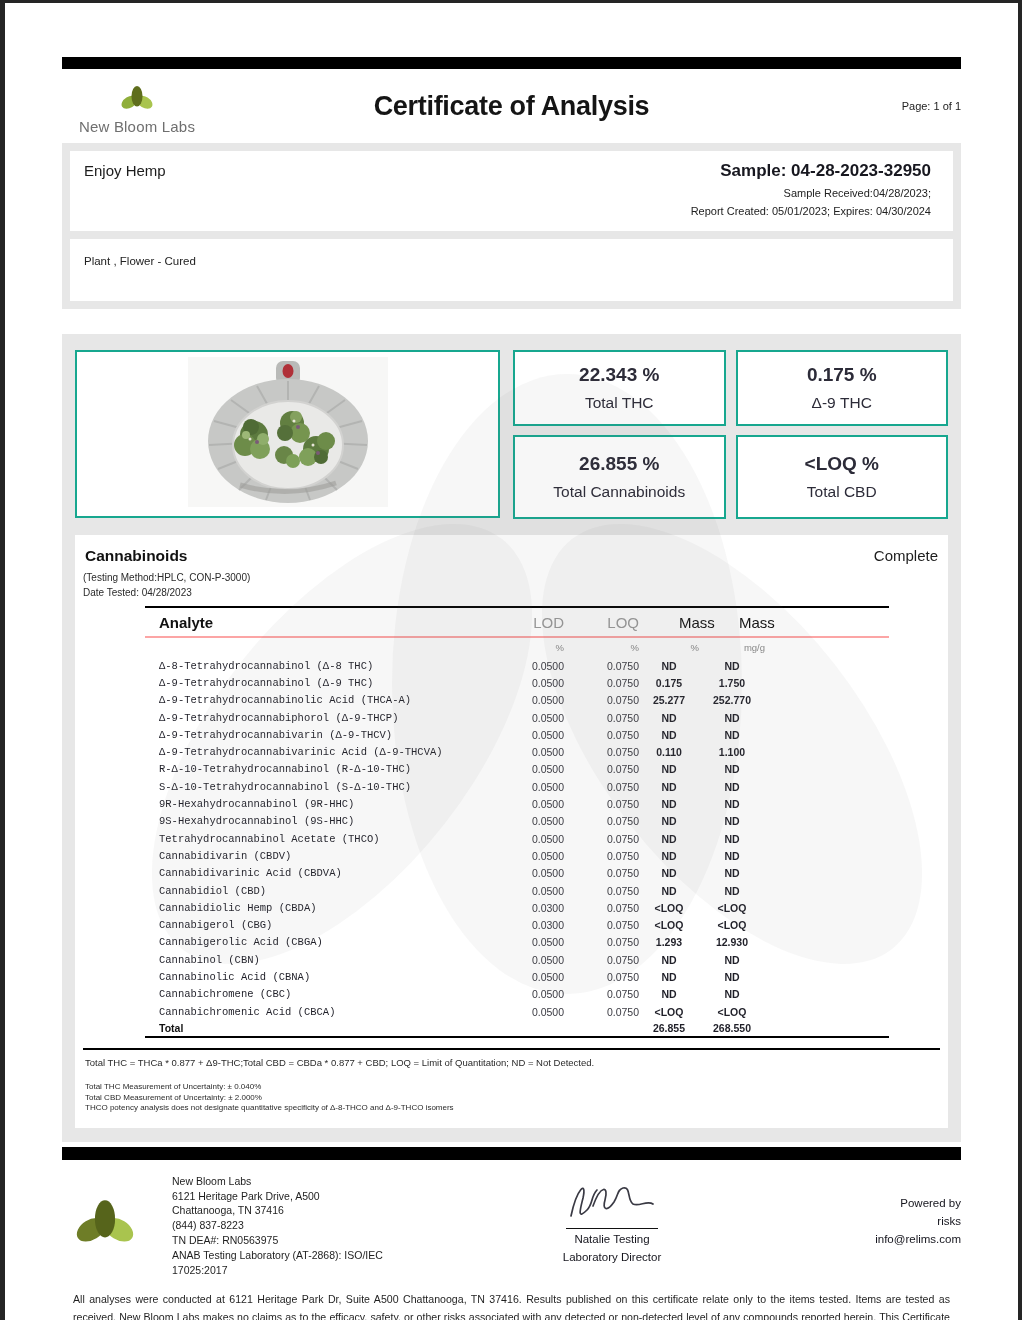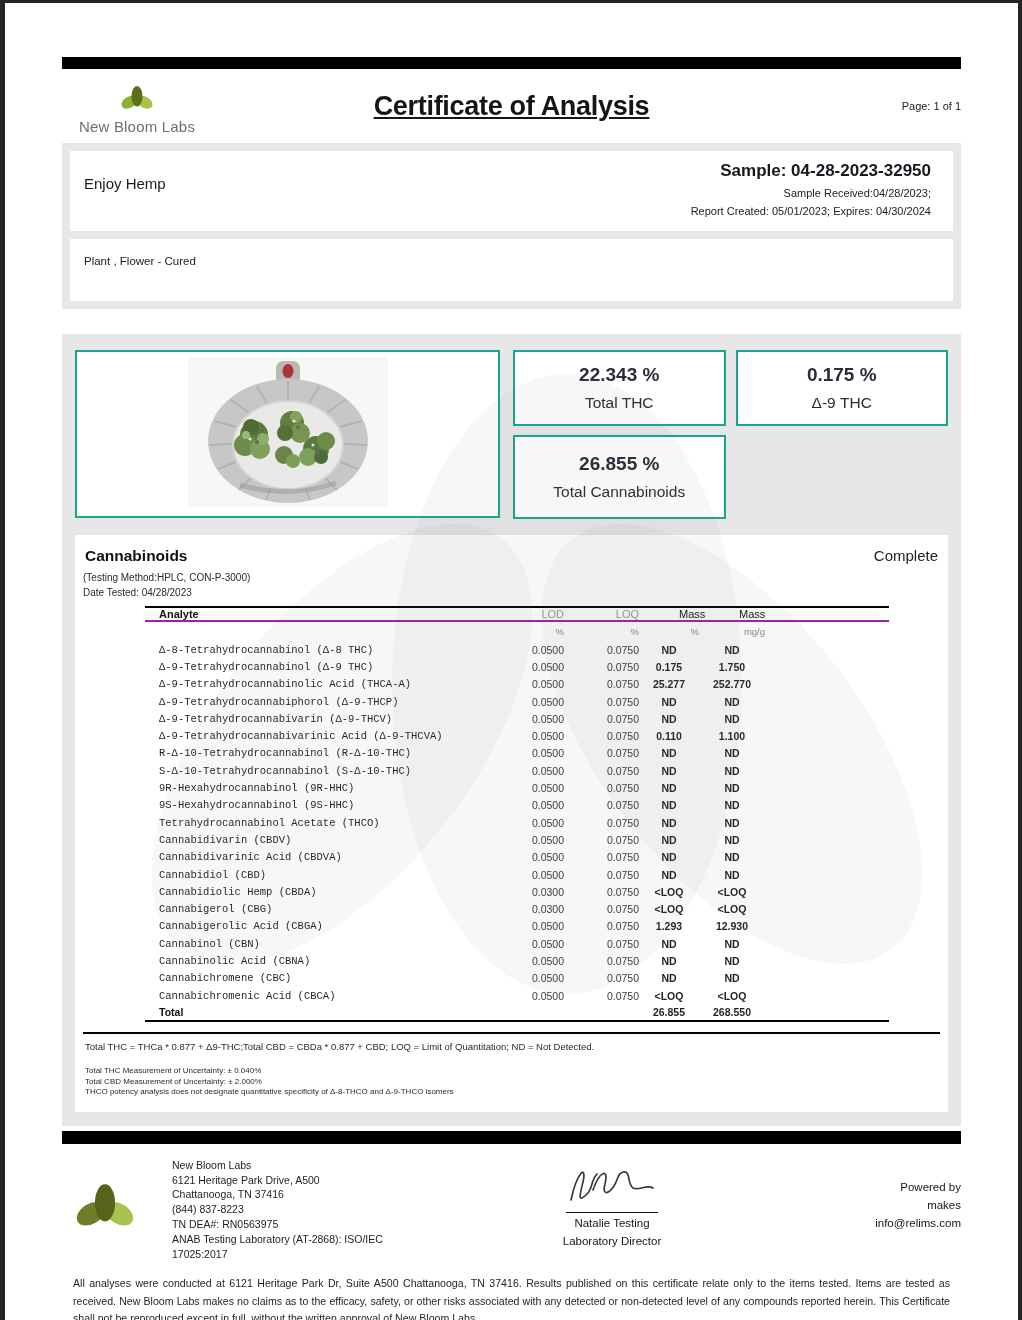--- a/index.html
+++ b/index.html
@@ -10,27 +10,27 @@
     border-left:5px solid #252525; border-right:4px solid #252525; border-top:3px solid #252525;
     position:relative; overflow:hidden; color:#1c1c1c;
   }
   .black-bar { margin:0 57px; height:12px; background:#000; }
   .bar-top { margin-top:54px; }
 
   
   .header { margin:0 57px; height:74px; display:flex; align-items:center; position:relative; }
   .brand { display:flex; flex-direction:column; align-items:center; width:150px; padding-top:6px; }
   .brand-name { font-size:15px; color:#6f6f6f; letter-spacing:.2px; margin-top:2px; }
-  .doc-title { position:absolute; left:0; right:0; text-align:center; font-size:27px; font-weight:700; letter-spacing:-.3px; color:#151515;text-decoration:underline; }
+  .doc-title { position:absolute; left:0; right:0; text-align:center; font-size:27px; font-weight:700; letter-spacing:-.3px; color:#151515; }
   .page-label { margin-left:auto; font-size:11px; color:#222; z-index:2; }
 
   
   .band { margin:0 57px; background:#e7e7e7; padding:8px; }
   .card { background:#fff; }
-  .client-card { height:80px; padding:24px 14px; position:relative; }
+  .client-card { height:80px; padding:11px 14px; position:relative; }
   .client-name { font-size:15px; color:#1c1c1c; }
   .sample-block { position:absolute; top:10px; right:22px; text-align:right; }
   .sample-id { font-size:17px; font-weight:700; color:#17171f; }
   .sample-line { font-size:11px; color:#222; margin-top:6px; }
   .product-card { height:62px; margin-top:8px; padding:11px 14px; }
   .product-name { font-size:13.5px; color:#15151d; }
   .product-type { font-size:11.5px; color:#222; margin-top:5px; }
 
   .gap-white { height:25px; }
 
@@ -53,21 +53,21 @@
   
   .cann-card { margin-top:16px; padding:12px 8px 14px 8px; position:relative; z-index:1; min-height:553px; }
   .cann-head { display:flex; justify-content:space-between; align-items:baseline; padding:0 2px; }
   .cann-title { font-size:15.5px; font-weight:700; color:#111; }
   .cann-status { font-size:15px; color:#1d1d1d; }
   .cann-method { font-size:10px; color:#2a2a2a; margin-top:7px; }
   .cann-date { font-size:10px; color:#2a2a2a; margin-top:4px; }
 
   .tbl { margin-left:62px; width:744px; margin-top:8px; font-size:10.5px; }
   .trow { display:grid; grid-template-columns:1fr 80px 75px 60px 66px 27px 97px; align-items:center; height:17.3px; }
-  .thead-row { border-top:2px solid #000; border-bottom:2px solid #a21caf; height:16px; font-size:11px; }
+  .thead-row { border-top:2px solid #000; border-bottom:2px solid #fca5a5; height:32px; font-size:15px; }
   .units-row { height:19px; color:#8a8a8a; font-size:9.5px; }
   .c-analyte { text-align:left; padding-left:14px; color:#1f1f28;font-family:Liberation Mono, monospace; }
   .c-num { text-align:right; color:#3a3a42; }
   .c-mass { text-align:center; font-weight:700; color:#1f1f28; }
   .h-analyte { font-weight:700; color:#111; padding-left:14px; }
   .h-gray { text-align:right; color:#9a9a9a; }
   .h-mass { text-align:left; font-weight:400; color:#111;padding-left:40px; }
   .c-bar { grid-column:7; }
   .bar-track { width:97px; height:12px; background:#e9ebee; border-radius:6px; position:relative; overflow:hidden; }
   .bar-fill { position:absolute; left:0; top:0; bottom:0; background:#12a79c; border-radius:6px; }
@@ -200,20 +200,24 @@
         <div class="sum-label">Total THC</div>
       </div>
       <div class="sum-box">
         <div class="sum-value">0.175 %</div>
         <div class="sum-label">Δ-9 THC</div>
       </div>
       <div class="sum-box">
         <div class="sum-value">26.855 %</div>
         <div class="sum-label">Total Cannabinoids</div>
       </div>
+      <div class="sum-box">
+        <div class="sum-value">&lt;LOQ %</div>
+        <div class="sum-label">Total CBD</div>
+      </div>
     </div>
   </div>
 
   <div class="card cann-card">
     <div class="cann-head">
       <span class="cann-title">Cannabinoids</span>
       <span class="cann-status">Complete</span>
     </div>
     <div class="cann-method">(Testing Method:HPLC, CON-P-3000)</div>
     <div class="cann-date">Date Tested: 04/28/2023</div>
@@ -583,18 +587,18 @@
                  M36 30 C 44 8, 52 10, 48 24 C 45 34, 50 36, 57 26 C 62 18, 60 14, 66 12
                  C 74 10, 70 24, 76 28 C 82 31, 90 24, 96 28" fill="none" stroke="#3a3a44" stroke-width="1.7" stroke-linecap="round"></path>
       </svg>
     </span>
     <div class="sig-line"></div>
     <div class="signer-name">Natalie Testing</div>
     <div class="signer-title">Laboratory Director</div>
   </div>
   <div class="f-right">
     <div>Powered by</div>
-    <div>makes</div>
+    <div>risks</div>
     <div>info@relims.com</div>
   </div>
 </div>
 
 <div class="disclaimer">All analyses were conducted at 6121 Heritage Park Dr, Suite A500 Chattanooga, TN 37416. Results published on this certificate relate only to the items tested. Items are tested as received. New Bloom Labs makes no claims as to the efficacy, safety, or other risks associated with any detected or non-detected level of any compounds reported herein. This Certificate shall not be reproduced except in full, without the written approval of New Bloom Labs.</div>
 
 </body></html>

